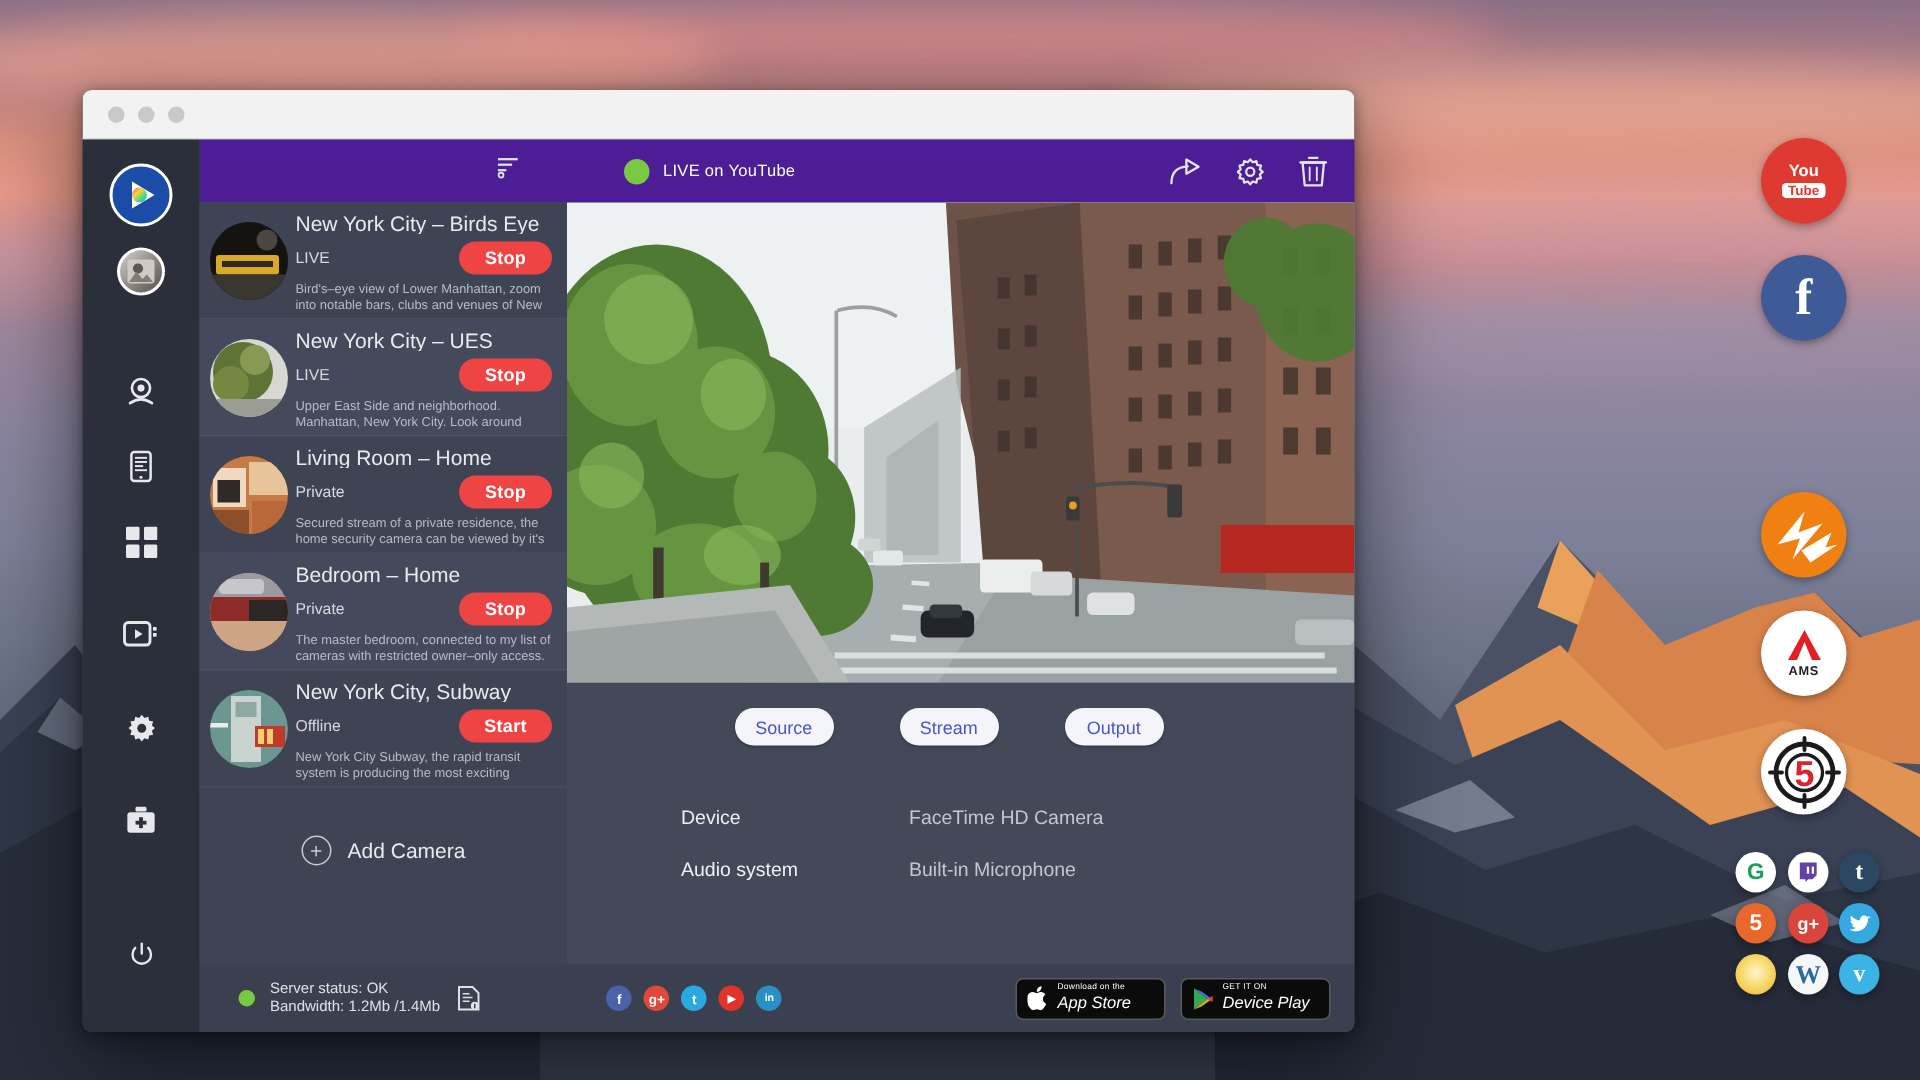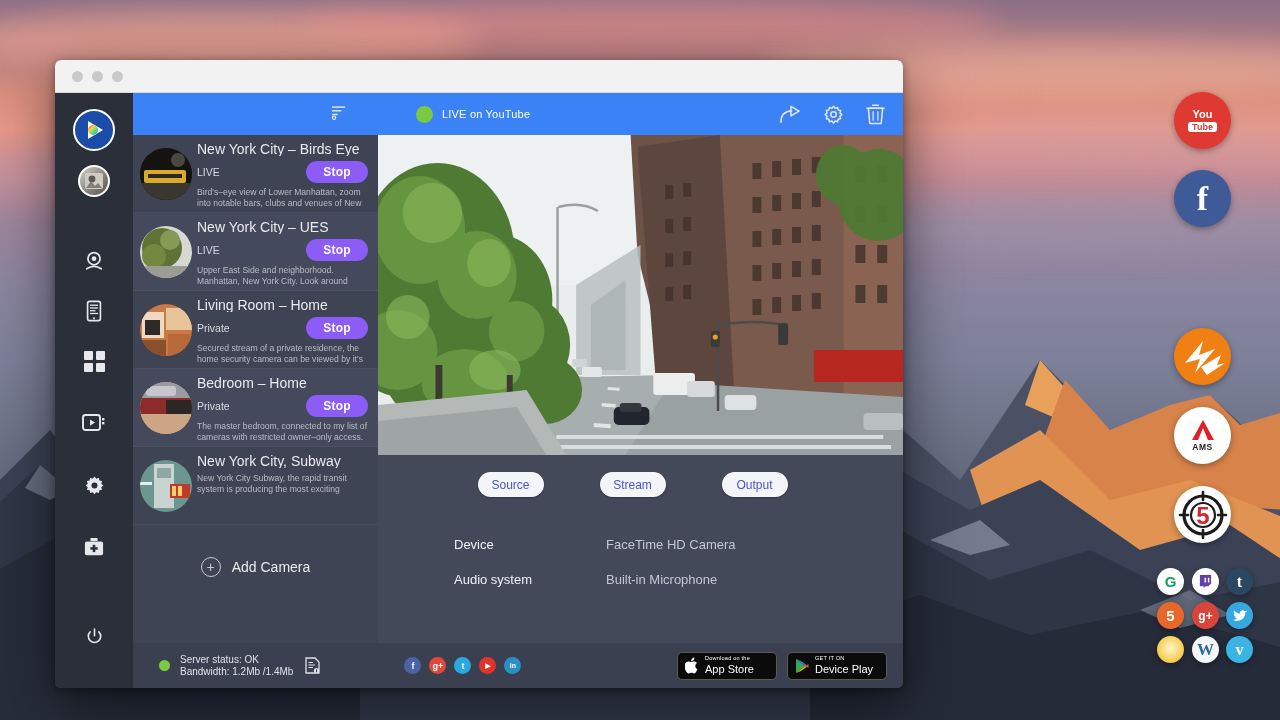--- a/index.html
+++ b/index.html
@@ -78,21 +78,21 @@
     display:flex; align-items:center; justify-content:center;
   }
   .rail-gap { height: 18px; }
   #rail-power { position: absolute; bottom: 22px; }
 
   
   #middle { flex: 1; display: flex; flex-direction: column; min-width: 0; }
 
   
   #toolbar {
-    height: 42px; flex: 0 0 42px; background: #3b82f6;
+    height: 42px; flex: 0 0 42px; background: #4c1d95;
     display: flex; align-items: center; padding: 0 18px;
   }
   #filter-icon { margin-left: 180px; cursor: pointer; }
   #live-badge {
     display: flex; align-items: center; gap: 9px;
     margin-left: 68px;
   }
   #live-dot { width: 17px; height: 17px; border-radius: 50%; background: #7ac943; }
   #live-text { color: #ffffff; font-size: 11px; letter-spacing: .2px; }
   #toolbar-right { margin-left: auto; display: flex; align-items: center; gap: 22px; }
@@ -118,21 +118,21 @@
     width: 52px; height: 52px; border-radius: 50%;
     overflow: hidden; background: #2a2e38;
   }
   .cam-title {
     color: #e9eaee; font-size: 14px; line-height: 13px;
     margin-bottom: 5px; white-space: nowrap; overflow: hidden;
   }
   .cam-row { display: flex; align-items: center; height: 22px; }
   .cam-state { color: #d7d9e0; font-size: 10.5px; flex: 1; }
   .cam-btn {
-    background: #8b5cf6; color: #fff; border: none;
+    background: #ef4444; color: #fff; border: none;
     border-radius: 12px; height: 22px; min-width: 62px;
     font-size: 12px; font-weight: bold; font-family: "Liberation Sans", sans-serif;
     cursor: pointer; letter-spacing: .2px;
   }
   .cam-desc {
     color: #b9bcc6; font-size: 8.6px; line-height: 11px;
     margin-top: 4px; max-height: 22px; overflow: hidden;
   }
   #add-camera {
     display: flex; align-items: center; justify-content: center;
@@ -148,21 +148,21 @@
 
   
   #stage { flex: 1; background: #434959; display: flex; flex-direction: column; min-width: 0; }
   #video {
     height: 320px; flex: 0 0 320px; position: relative; overflow: hidden;
     background: #8fa0a8;
   }
   #video svg { display: block; width: 100%; height: 100%; }
 
   #pills {
-    display: flex; justify-content: center; gap: 56px;
+    display: flex; justify-content: center; gap: 44px;
     padding: 17px 0 0 0; margin-right: 16px;
   }
   .pill {
     background: #f4f5f8; color: #4a55c8;
     border-radius: 13px; height: 25px; min-width: 66px;
     display: flex; align-items: center; justify-content: center;
     font-size: 12px; cursor: pointer;
     box-shadow: 0 1px 2px rgba(0,0,0,.25);
   }
 
@@ -184,21 +184,21 @@
          display: flex; align-items: center; justify-content: center;
          color: #fff; font-size: 9px; font-weight: bold; cursor: pointer; }
   #stores { margin-left: auto; display: flex; gap: 10px; }
   .store {
     background: #0b0b0b; border: 1px solid #5a5a5a; border-radius: 5px;
     height: 28px; width: 100px; display: flex; align-items: center;
     gap: 6px; padding: 0 7px; cursor: pointer;
   }
   .store-txt { display: flex; flex-direction: column; line-height: 1; }
   .store-small { color: #fff; font-size: 5.6px; letter-spacing: .2px; }
-  .store-big { color: #fff; font-size: 11px; margin-top: 2px; }
+  .store-big { color: #fff; font-size: 11px; margin-top: 2px; font-style: italic; }
 
   
   .dock-icon {
     position: absolute; border-radius: 50%;
     display: flex; align-items: center; justify-content: center;
     cursor: pointer; box-shadow: 0 2px 6px rgba(0,0,0,.35);
   }
   .big-dock { width: 57px; height: 57px; }
   .mini-dock { width: 27px; height: 27px; font-size: 13px; font-weight: bold; color: #fff; }
 </style>
@@ -457,20 +457,24 @@
                   <rect width="52" height="52" fill="#6b9790"></rect>
                   <rect x="14" y="4" width="20" height="44" fill="#c9d3d0"></rect>
                   <rect x="17" y="8" width="14" height="10" fill="#8fa8a4"></rect>
                   <rect x="30" y="24" width="20" height="14" fill="#c0392b"></rect>
                   <rect x="32" y="26" width="4" height="10" fill="#f0d070"></rect>
                   <rect x="38" y="26" width="4" height="10" fill="#f0d070"></rect>
                   <rect x="0" y="22" width="12" height="3" fill="#e8eeec"></rect>
                 </svg>
               </div>
               <div class="cam-title">New York City, Subway</div>
+              <div class="cam-row">
+                <span class="cam-state">Offline</span>
+                <button class="cam-btn">Start</button>
+              </div>
               <div class="cam-desc">New York City Subway, the rapid transit system is producing the most exciting livestreams, we ...</div>
             </div>
 
             <div id="add-camera">
               <span class="plus-circle">+</span>
               <span id="add-camera-label">Add Camera</span>
             </div>
           </div>
 
           <div id="stage">

